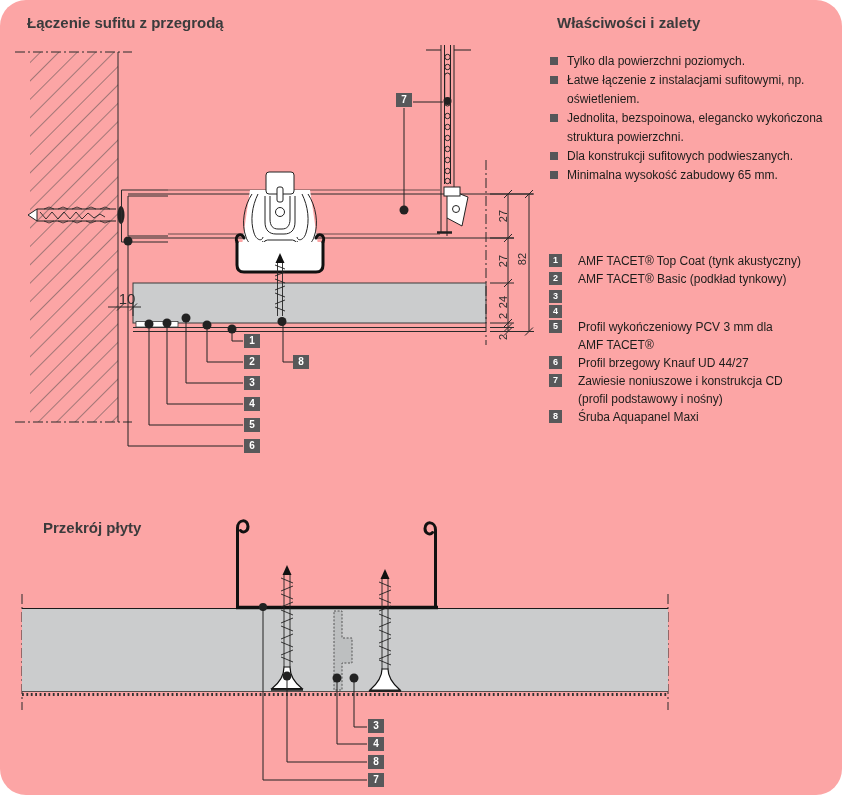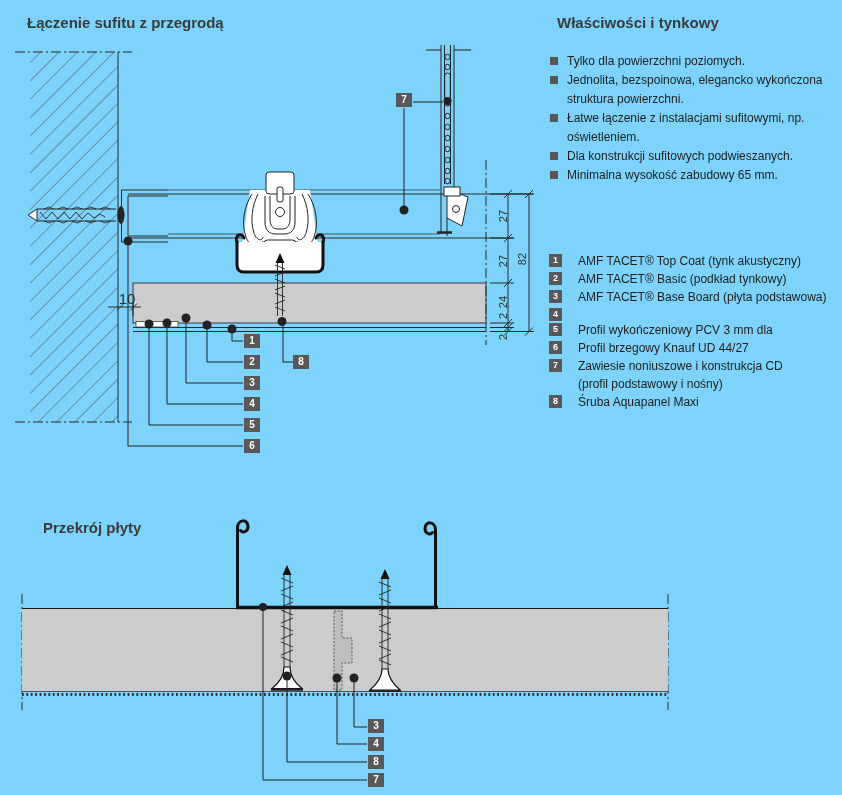--- a/index.html
+++ b/index.html
@@ -1,17 +1,17 @@
 <!DOCTYPE html>
 <html><head>
 <meta charset="utf-8">
 <style>
   html,body{margin:0;padding:0;background:#fff;}
-  #stage{position:relative;width:842px;height:795px;background:#7dd3fc;overflow:hidden;
-         font-family:"Liberation Sans",sans-serif;color:#3b3b3c;}
+  #stage{position:relative;width:842px;height:795px;background:#fca5a5;overflow:hidden;
+         font-family:"Liberation Sans",sans-serif;color:#3b3b3c;border-radius:26px;}
   svg{position:absolute;left:0;top:0;}
   .sec-title{position:absolute;font-size:15px;font-weight:bold;color:#3b3b3c;white-space:nowrap;}
   .callout{position:absolute;width:16px;height:14px;background:#58585a;color:#fff;
            font-size:10px;font-weight:bold;line-height:14px;text-align:center;}
   .dim{position:absolute;font-size:11px;color:#2e2e2e;white-space:nowrap;
        transform:translate(-50%,-50%) rotate(-90deg);}
   .dim-h{position:absolute;font-size:15px;color:#2e2e2e;white-space:nowrap;
        transform:translate(-50%,-50%);}
   .props{position:absolute;left:550px;top:52px;width:285px;}
   .bullet-row{display:grid;grid-template-columns:8px 1fr;column-gap:9px;
@@ -197,41 +197,41 @@
       <path d="M287,676 V762 H367"></path>
       <path d="M337,678 V744 H367"></path>
       <path d="M354,678 V727 H367"></path>
       <circle cx="263" cy="607" r="4" fill="#222" stroke="none"></circle>
       <circle cx="337" cy="678" r="4.5" fill="#222" stroke="none"></circle>
       <circle cx="354" cy="678" r="4.5" fill="#222" stroke="none"></circle>
     </g>
   </svg>
 
   <div class="sec-title" style="left:27px;top:14px;">Łączenie sufitu z przegrodą</div>
-  <div class="sec-title" style="left:557px;top:14px;">Właściwości i tynkowy</div>
+  <div class="sec-title" style="left:557px;top:14px;">Właściwości i zalety</div>
   <div class="sec-title" style="left:43px;top:519px;">Przekrój płyty</div>
 
   <div class="props">
     <div class="bullet-row">
       <span class="bullet-sq"></span>
       <span>Tylko dla powierzchni poziomych.</span>
       <span class="bullet-l2"></span>
     </div>
     <div class="bullet-row">
       <span class="bullet-sq"></span>
+      <span>Łatwe łączenie z instalacjami sufitowymi, np.</span>
+      <span class="bullet-l2">oświetleniem.</span>
+    </div>
+    <div class="bullet-row">
+      <span class="bullet-sq"></span>
       <span>Jednolita, bezspoinowa, elegancko wykończona</span>
       <span class="bullet-l2">struktura powierzchni.</span>
     </div>
     <div class="bullet-row">
       <span class="bullet-sq"></span>
-      <span>Łatwe łączenie z instalacjami sufitowymi, np.</span>
-      <span class="bullet-l2">oświetleniem.</span>
-    </div>
-    <div class="bullet-row">
-      <span class="bullet-sq"></span>
       <span>Dla konstrukcji sufitowych podwieszanych.</span>
       <span class="bullet-l2"></span>
     </div>
     <div class="bullet-row">
       <span class="bullet-sq"></span>
       <span>Minimalna wysokość zabudowy 65 mm.</span>
       <span class="bullet-l2"></span>
     </div>
   </div>
 
@@ -241,29 +241,29 @@
       <span>AMF TACET® Top Coat (tynk akustyczny)</span>
       <span class="legend-l2"></span>
     </div>
     <div class="legend-row">
       <span class="legend-num">2</span>
       <span>AMF TACET® Basic (podkład tynkowy)</span>
       <span class="legend-l2"></span>
     </div>
     <div class="legend-row">
       <span class="legend-num">3</span>
-      <span>AMF TACET® Base Board (płyta podstawowa)</span>
     </div>
     <div class="legend-row">
       <span class="legend-num">4</span>
       <span class="legend-l2"></span>
     </div>
     <div class="legend-row">
       <span class="legend-num">5</span>
       <span>Profil wykończeniowy PCV 3 mm dla</span>
+      <span class="legend-l2">AMF TACET®</span>
     </div>
     <div class="legend-row">
       <span class="legend-num">6</span>
       <span>Profil brzegowy Knauf UD 44/27</span>
       <span class="legend-l2"></span>
     </div>
     <div class="legend-row">
       <span class="legend-num">7</span>
       <span>Zawiesie noniuszowe i konstrukcja CD</span>
       <span class="legend-l2">(profil podstawowy i nośny)</span>

